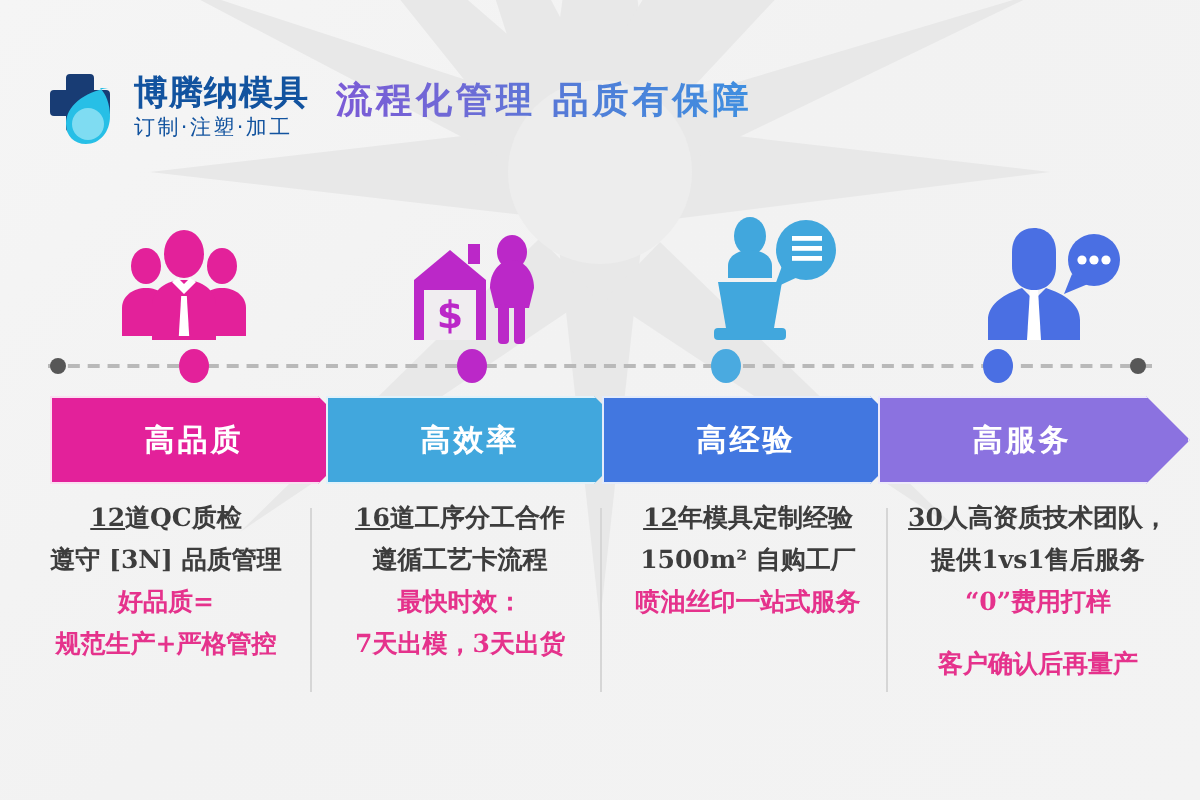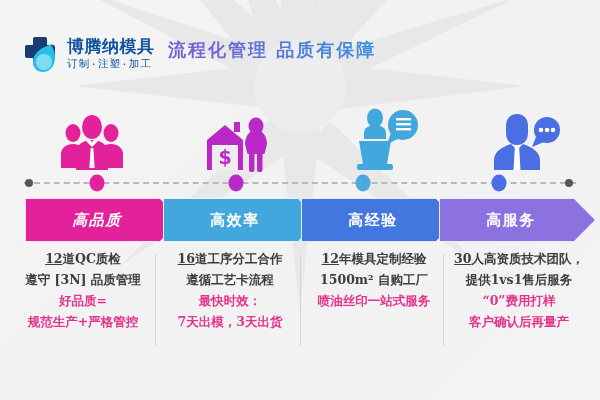--- a/index.html
+++ b/index.html
@@ -47,21 +47,21 @@
     top: 33px;
     display: flex;
     align-items: center;
   }
   .logo-mark {
     width: 40px; height: 42px;
     margin-right: 5px;
     position: relative;
   }
   .logo-mark svg { display:block; width:100%; height:100%; }
-  .logo-text { line-height: 1; font-family: Liberation Mono, monospace; }
+  .logo-text { line-height: 1; }
   .logo-title {
     font-size: 17px;
     font-weight: bold;
     color: #12539f;
     letter-spacing: 0.5px;
     white-space: nowrap;
   }
   .logo-sub {
     font-size: 10.5px;
     color: #12539f;
@@ -295,21 +295,21 @@
     <div class="timeline-line" style="border-top-color: rgb(185, 185, 185);"></div>
     <div class="tl-dot small" style="left: 29px; background: rgb(87, 87, 87);"></div>
     <div class="tl-dot big" style="left: 97px; background: rgb(227, 33, 154);"></div>
     <div class="tl-dot big" style="left: 236px; background: rgb(187, 40, 200);"></div>
     <div class="tl-dot big" style="left: 363px; background: rgb(74, 170, 224);"></div>
     <div class="tl-dot big" style="left: 499px; background: rgb(74, 111, 227);"></div>
     <div class="tl-dot small" style="left: 569px; background: rgb(87, 87, 87);"></div>
   </div>
 
   <div class="banner">
-    <div class="arrow" id="arrow-0" style="left: 25px; width: 156px; background: rgb(227, 33, 154); clip-path: polygon(0px 0px, calc(100% - 22px) 0px, 100% 50%, calc(100% - 22px) 100%, 0px 100%); border: 1px solid rgba(255, 255, 255, 0.85); font-style: italic;">
+    <div class="arrow" id="arrow-0" style="left: 25px; width: 156px; background: rgb(227, 33, 154); clip-path: polygon(0px 0px, calc(100% - 22px) 0px, 100% 50%, calc(100% - 22px) 100%, 0px 100%); border: 1px solid rgba(255, 255, 255, 0.85);">
       <span>高品质</span>
     </div>
     <div class="arrow" id="arrow-1" style="left: 163px; width: 156px; background: rgb(65, 167, 221); clip-path: polygon(0px 0px, calc(100% - 22px) 0px, 100% 50%, calc(100% - 22px) 100%, 0px 100%); border: 1px solid rgba(255, 255, 255, 0.85);">
       <span>高效率</span>
     </div>
     <div class="arrow" id="arrow-2" style="left: 301px; width: 156px; background: rgb(66, 119, 224); clip-path: polygon(0px 0px, calc(100% - 22px) 0px, 100% 50%, calc(100% - 22px) 100%, 0px 100%); border: 1px solid rgba(255, 255, 255, 0.85);">
       <span>高经验</span>
     </div>
     <div class="arrow" id="arrow-3" style="left: 439px; width: 156px; background: rgb(139, 114, 224); clip-path: polygon(0px 0px, calc(100% - 22px) 0px, 100% 50%, calc(100% - 22px) 100%, 0px 100%); border: 1px solid rgba(255, 255, 255, 0.85); text-align: right;">
       <span>高服务</span>
@@ -335,17 +335,17 @@
       </div>
     <div class="col" id="col-2" style="left:301px;">
         <div class="line dark" style="color: rgb(61, 61, 61);"><span class="num">12</span>年模具定制经验</div>
         <div class="line dark" style="color: rgb(61, 61, 61);">1500m² 自购工厂</div>
         <div class="line pink" style="color: rgb(229, 50, 140);">喷油丝印一站式服务</div>
       </div>
     <div class="col" id="col-3" style="left:446px;">
         <div class="line dark" style="color: rgb(61, 61, 61);"><span class="num">30</span>人高资质技术团队，</div>
         <div class="line dark" style="color: rgb(61, 61, 61);">提供1vs1售后服务</div>
         <div class="line pink" style="color: rgb(229, 50, 140);">“0”费用打样</div>
-        <div class="line pink" style="color: rgb(229, 50, 140);">客户确认后再量产</div>
+        <div class="line pink" style="color: rgb(229, 50, 140); margin-top: 10px;">客户确认后再量产</div>
       </div>
   </div>
 
 </div>
 
 </body></html>

